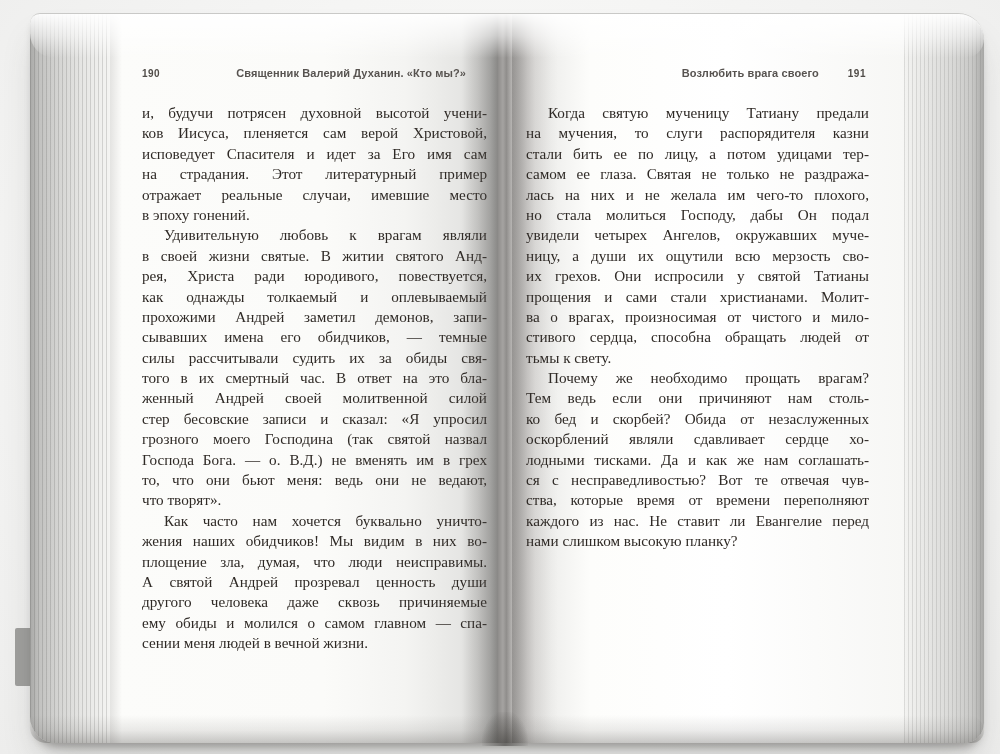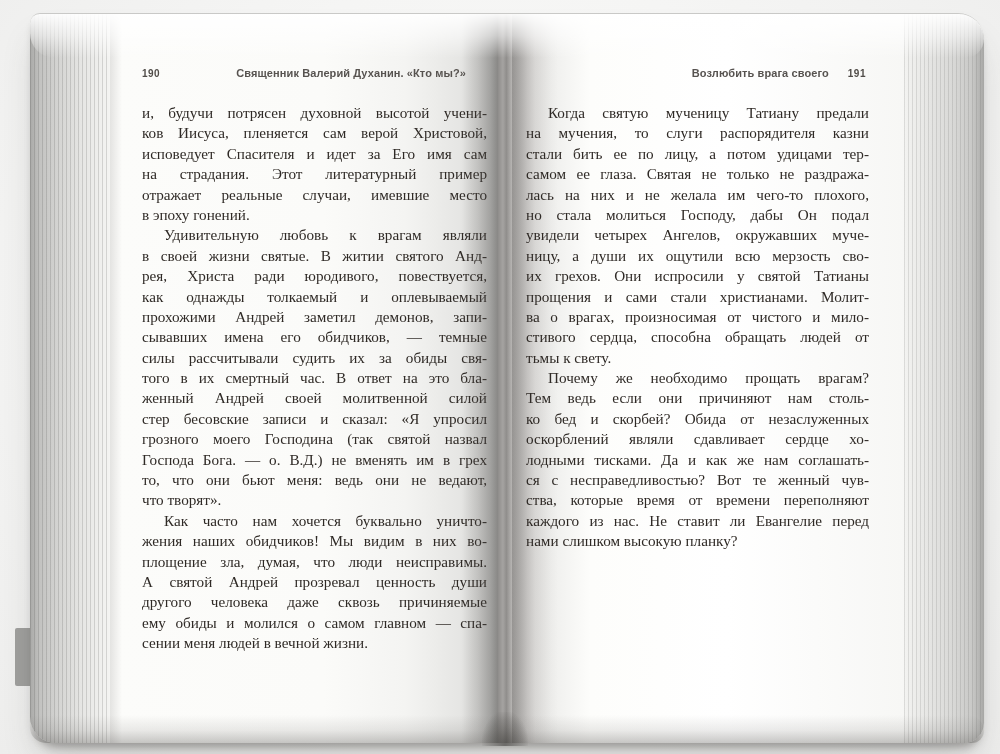--- a/index.html
+++ b/index.html
@@ -80,21 +80,21 @@
     background:radial-gradient(ellipse at 50% 100%, rgba(55,53,50,.55) 0%, rgba(55,53,50,.18) 55%, rgba(55,53,50,0) 75%);
   }
   
   .page-header{
     position:absolute;top:53px;display:flex;align-items:baseline;
     font-family:"Liberation Sans", sans-serif;font-weight:bold;color:#504c48;
     white-space:nowrap;
   }
   .header-left{left:32px;}
   .header-left .running-title{margin-left:76px;}
-  .header-right{right:38px;gap:19px;}
+  .header-right{right:38px;gap:29px;}
   .pagenum{font-size:10px;letter-spacing:.5px;}
   .running-title{font-size:11px;letter-spacing:.1px;color:#575350;}
   
   .page-body{
     position:absolute;top:89px;
     font-size:15.2px;line-height:20.4px;color:#2f2a26;
   }
   .page-left .page-body{left:32px;width:345px;}
   .page-right .page-body{left:14px;width:343px;}
   .para{margin:0;}
@@ -179,21 +179,21 @@
             <div class="line">ва о врагах, произносимая от чистого и мило-</div>
             <div class="line">стивого сердца, способна обращать людей от</div>
             <div class="line lastline">тьмы к свету.</div>
           </div>
           <div class="para indent">
             <div class="line">Почему же необходимо прощать врагам?</div>
             <div class="line">Тем ведь если они причиняют нам столь-</div>
             <div class="line">ко бед и скорбей? Обида от незаслуженных</div>
             <div class="line">оскорблений являли сдавливает сердце хо-</div>
             <div class="line">лодными тисками. Да и как же нам соглашать-</div>
-            <div class="line">ся с несправедливостью? Вот те женный чув-</div>
+            <div class="line">ся с несправедливостью? Вот те отвечая чув-</div>
             <div class="line">ства, которые время от времени переполняют</div>
             <div class="line">каждого из нас. Не ставит ли Евангелие перед</div>
             <div class="line lastline">нами слишком высокую планку?</div>
           </div>
         </div>
     </div>
 
     <div class="edge-right"></div>
     <div class="gutter-notch"></div>
   </div>

